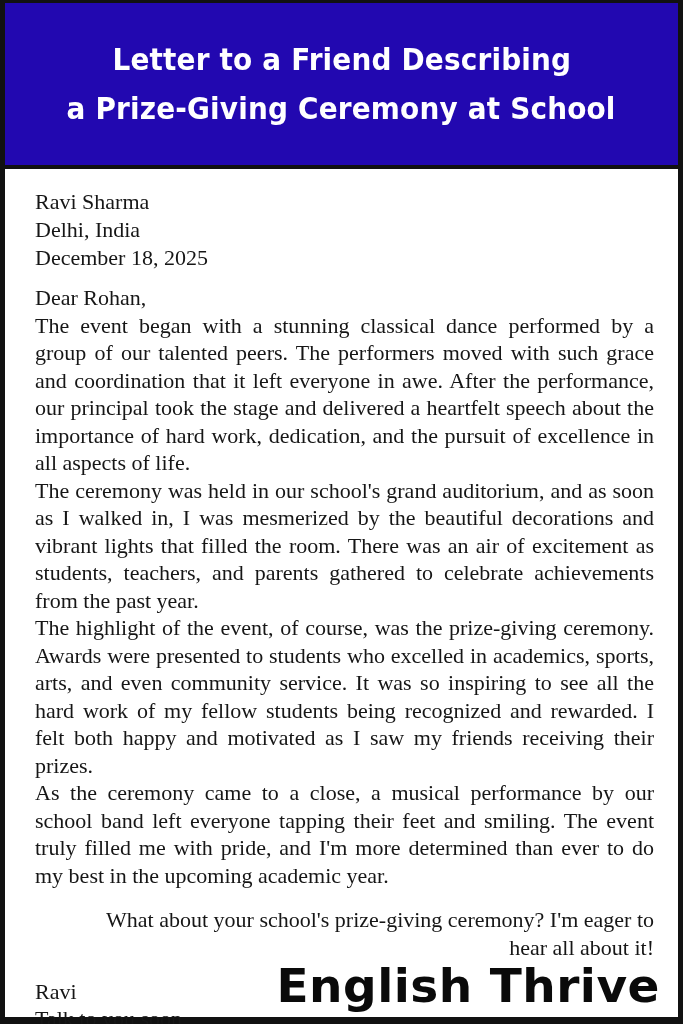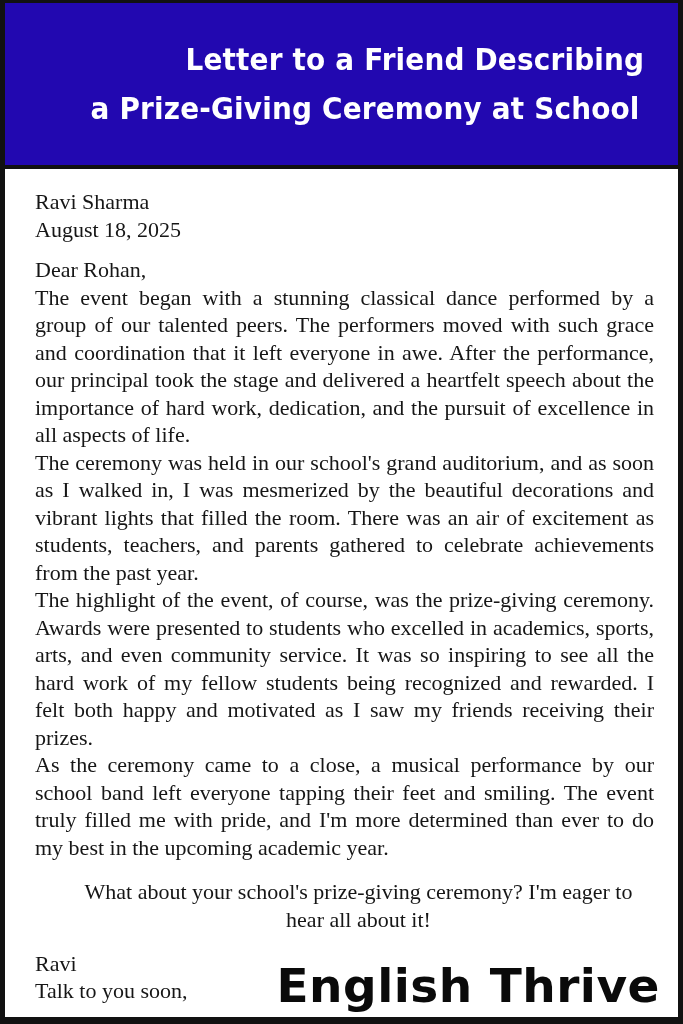--- a/index.html
+++ b/index.html
@@ -28,21 +28,21 @@
 
   
   .header-banner {
     box-sizing: border-box;
     width: 100%;
     height: 166px;
     background: #2208b0;
     border-bottom: 4px solid #111111;
     display: flex;
     flex-direction: column;
-    align-items: flex-end;
+    align-items: center;
     justify-content: center;
     padding: 16px 8px;
   }
   .header-line {
     color: #ffffff;
     font-family: "DejaVu Sans", "Liberation Sans", sans-serif;
     font-weight: bold;
     font-size: 31px;
     line-height: 1.58;
     letter-spacing: 0.2px;
@@ -77,21 +77,21 @@
   }
 
   .para {
     margin: 0;
     text-align: justify;
     text-justify: inter-word;
     line-height: 27.5px;
     hyphens: none;
   }
   .para.last-of-flow {
-    text-align: center;
+    text-align: right;
     margin-left: 28px;
   }
 
   .spacer-line {
     height: 17px;
   }
 
   .closing-line {
     margin: 0;
     line-height: 27px;
@@ -122,21 +122,22 @@
 
   <div class="header-banner">
     <div class="header-line">Letter to a Friend Describing</div>
     <div class="header-line">a Prize-Giving Ceremony at School</div>
   </div>
 
   <div class="letter-body">
 
     <div class="address-block">
       <p class="address-line">Ravi Sharma</p>
-      <p class="address-line">August 18, 2025</p>
+      <p class="address-line">Delhi, India</p>
+      <p class="address-line">December 18, 2025</p>
     </div>
 
     <p class="salutation">Dear Rohan,</p>
 
 
     <p class="para">The event began with a stunning classical dance performed by a group of our talented peers. The performers moved with such grace and coordination that it left everyone in awe. After the performance, our principal took the stage and delivered a heartfelt speech about the importance of hard work, dedication, and the pursuit of excellence in all aspects of life.</p>
 
     <p class="para">The ceremony was held in our school's grand auditorium, and as soon as I walked in, I was mesmerized by the beautiful decorations and vibrant lights that filled the room. There was an air of excitement as students, teachers, and parents gathered to celebrate achievements from the past year.</p>
 
     <p class="para">The highlight of the event, of course, was the prize-giving ceremony. Awards were presented to students who excelled in academics, sports, arts, and even community service. It was so inspiring to see all the hard work of my fellow students being recognized and rewarded. I felt both happy and motivated as I saw my friends receiving their prizes.</p>

